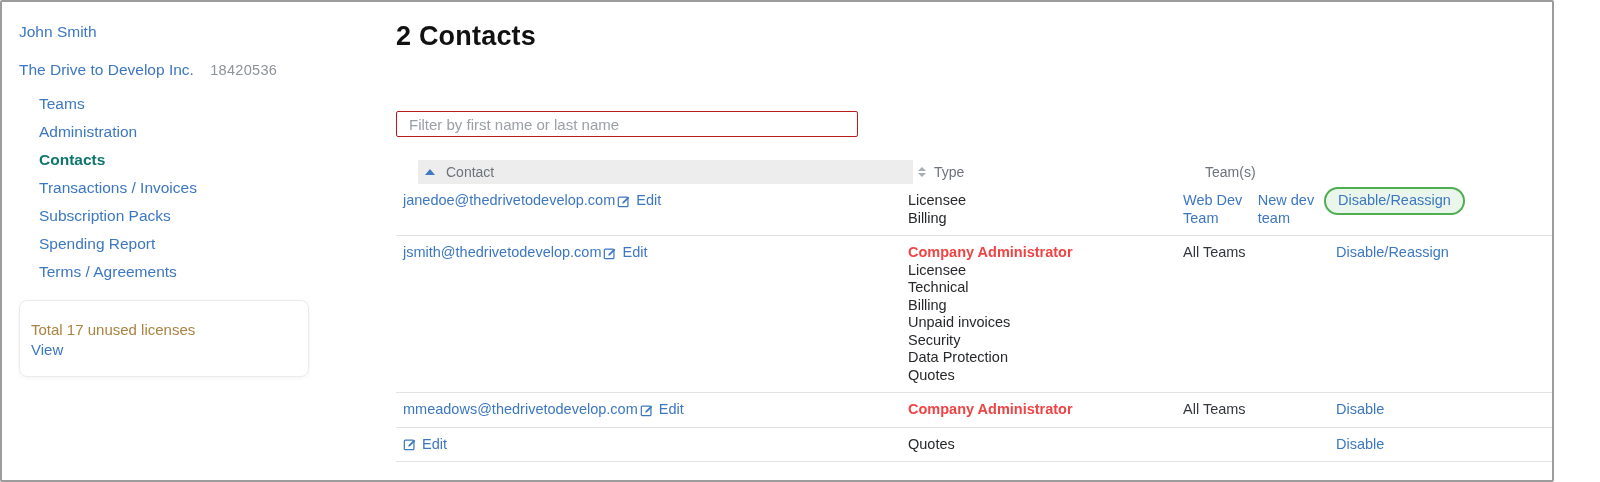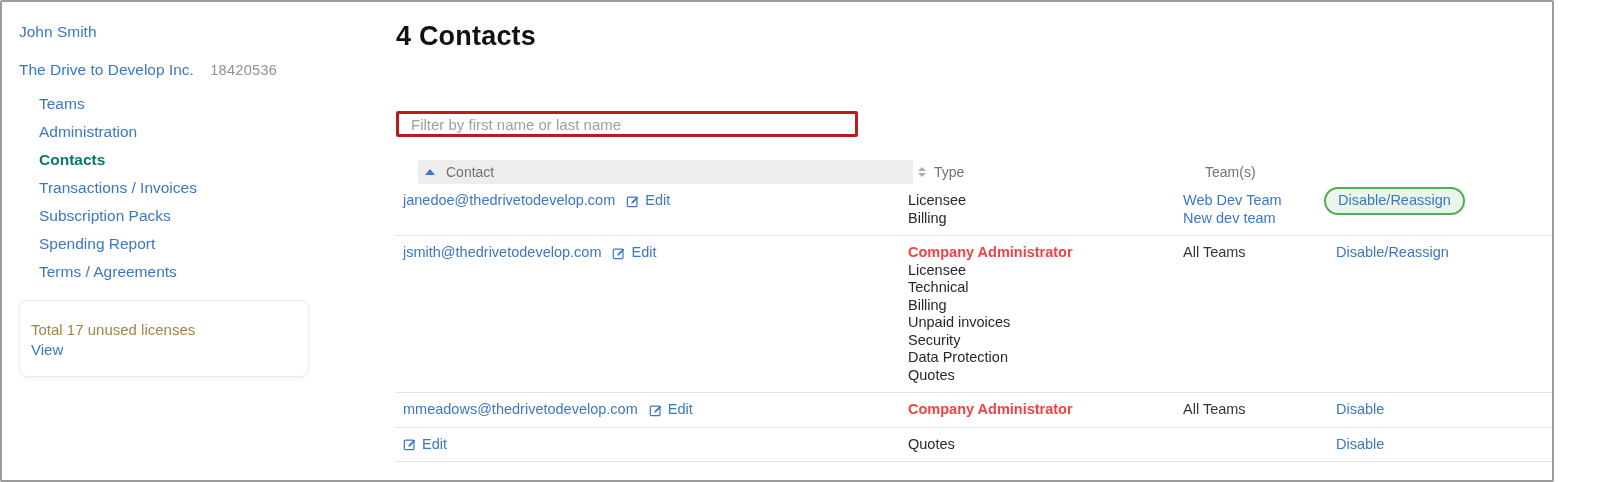--- a/index.html
+++ b/index.html
@@ -31,21 +31,21 @@
     padding:20px 18px 18px 11px; font-size:15px; line-height:17px;
   }
   .gold { color:#a9833f; margin-bottom:3px; }
 
   
   .main { position:absolute; left:394px; top:0; width:1164px; height:482px; }
   h1 { margin:19px 0 0 0; font-size:27px; line-height:31px; font-weight:700; color:#111; letter-spacing:0.2px; }
 
   .filter {
     position:absolute; top:109px; left:0; width:462px; height:26px;
-    border:3px solid #b91c1c; border-radius:2px; padding:0 12px;
+    border:1px solid #b91c1c; border-radius:2px; padding:0 12px;
     font-family:"Liberation Sans", sans-serif; font-size:15px; color:#333; outline:none;
   }
   .filter::placeholder { color:#9aa0a6; }
 
   .table { position:absolute; top:158px; left:0; width:1164px; font-size:14.5px; }
   .thead, .row { display:grid; grid-template-columns:500px 287px 145px 1fr;padding-left:22px; }
 
   .thead { height:24px; align-items:center; color:#6d737a; font-size:14px; }
   .th { display:flex; align-items:center; }
   .th-contact { background:#ededee; height:24px; width:495px; padding-left:7px; }
@@ -53,27 +53,27 @@
     width:0; height:0; border-left:5px solid transparent; border-right:5px solid transparent;
     border-bottom:6px solid #3f7ac4; margin-right:11px;
   }
   .tri-both { display:inline-flex; flex-direction:column; gap:2px; margin-right:8px; }
   .tri-both i { display:block; width:0; height:0; border-left:4px solid transparent; border-right:4px solid transparent; }
   .tri-both .u { border-bottom:4px solid #a7adb3; }
   .tri-both .d { border-top:4px solid #a7adb3; }
 
   .row { border-bottom:1px solid #e3e3e4; padding:8px 0; align-items:start; line-height:17.5px; }
   .cell { min-height:17px; }
-  .c-contact { display:flex; align-items:center; gap:11px; padding-left:7px; white-space:nowrap; }
+  .c-contact { display:flex; align-items:center; gap:2px; padding-left:7px; white-space:nowrap; }
   .edit { display:inline-flex; align-items:center; gap:5px; }
   .edit-ic { display:inline-flex; }
   .edit-ic svg { display:block; }
   .c-type { padding-left:12px; color:#26282b; }
   .t-bold { font-weight:700; color:#ef4444; }
-  .c-teams { display:flex; flex-direction:column; }
+  .c-teams { display:flex; flex-direction:row; }
   .team-label { color:#33373c; }
   .c-action { padding-left:8px; }
   .pill {
     display:inline-block; border:2px solid #4fae52; background:#eaf5eb;
     border-radius:16px; padding:3px 12px; margin-left:-12px; margin-top:-5px;
   }
 </style>
 </head>
 <body>
 
@@ -94,21 +94,21 @@
         <a class="nav-item">Spending Report</a>
         <a class="nav-item">Terms / Agreements</a>
       </nav>
     <div class="license-card">
       <div class="gold">Total 17 unused licenses</div>
       <a class="blue">View</a>
     </div>
   </aside>
 
   <main class="main">
-    <h1>4 Contacts</h1>
+    <h1>2 Contacts</h1>
     <input class="filter" type="text" placeholder="Filter by first name or last name" style="">
 
     <div class="table">
       <div class="thead">
         <div class="th th-contact">
           <span class="tri-up"></span>
           <span>Contact</span>
         </div>
         <div class="th th-type">
           <span class="tri-both">

